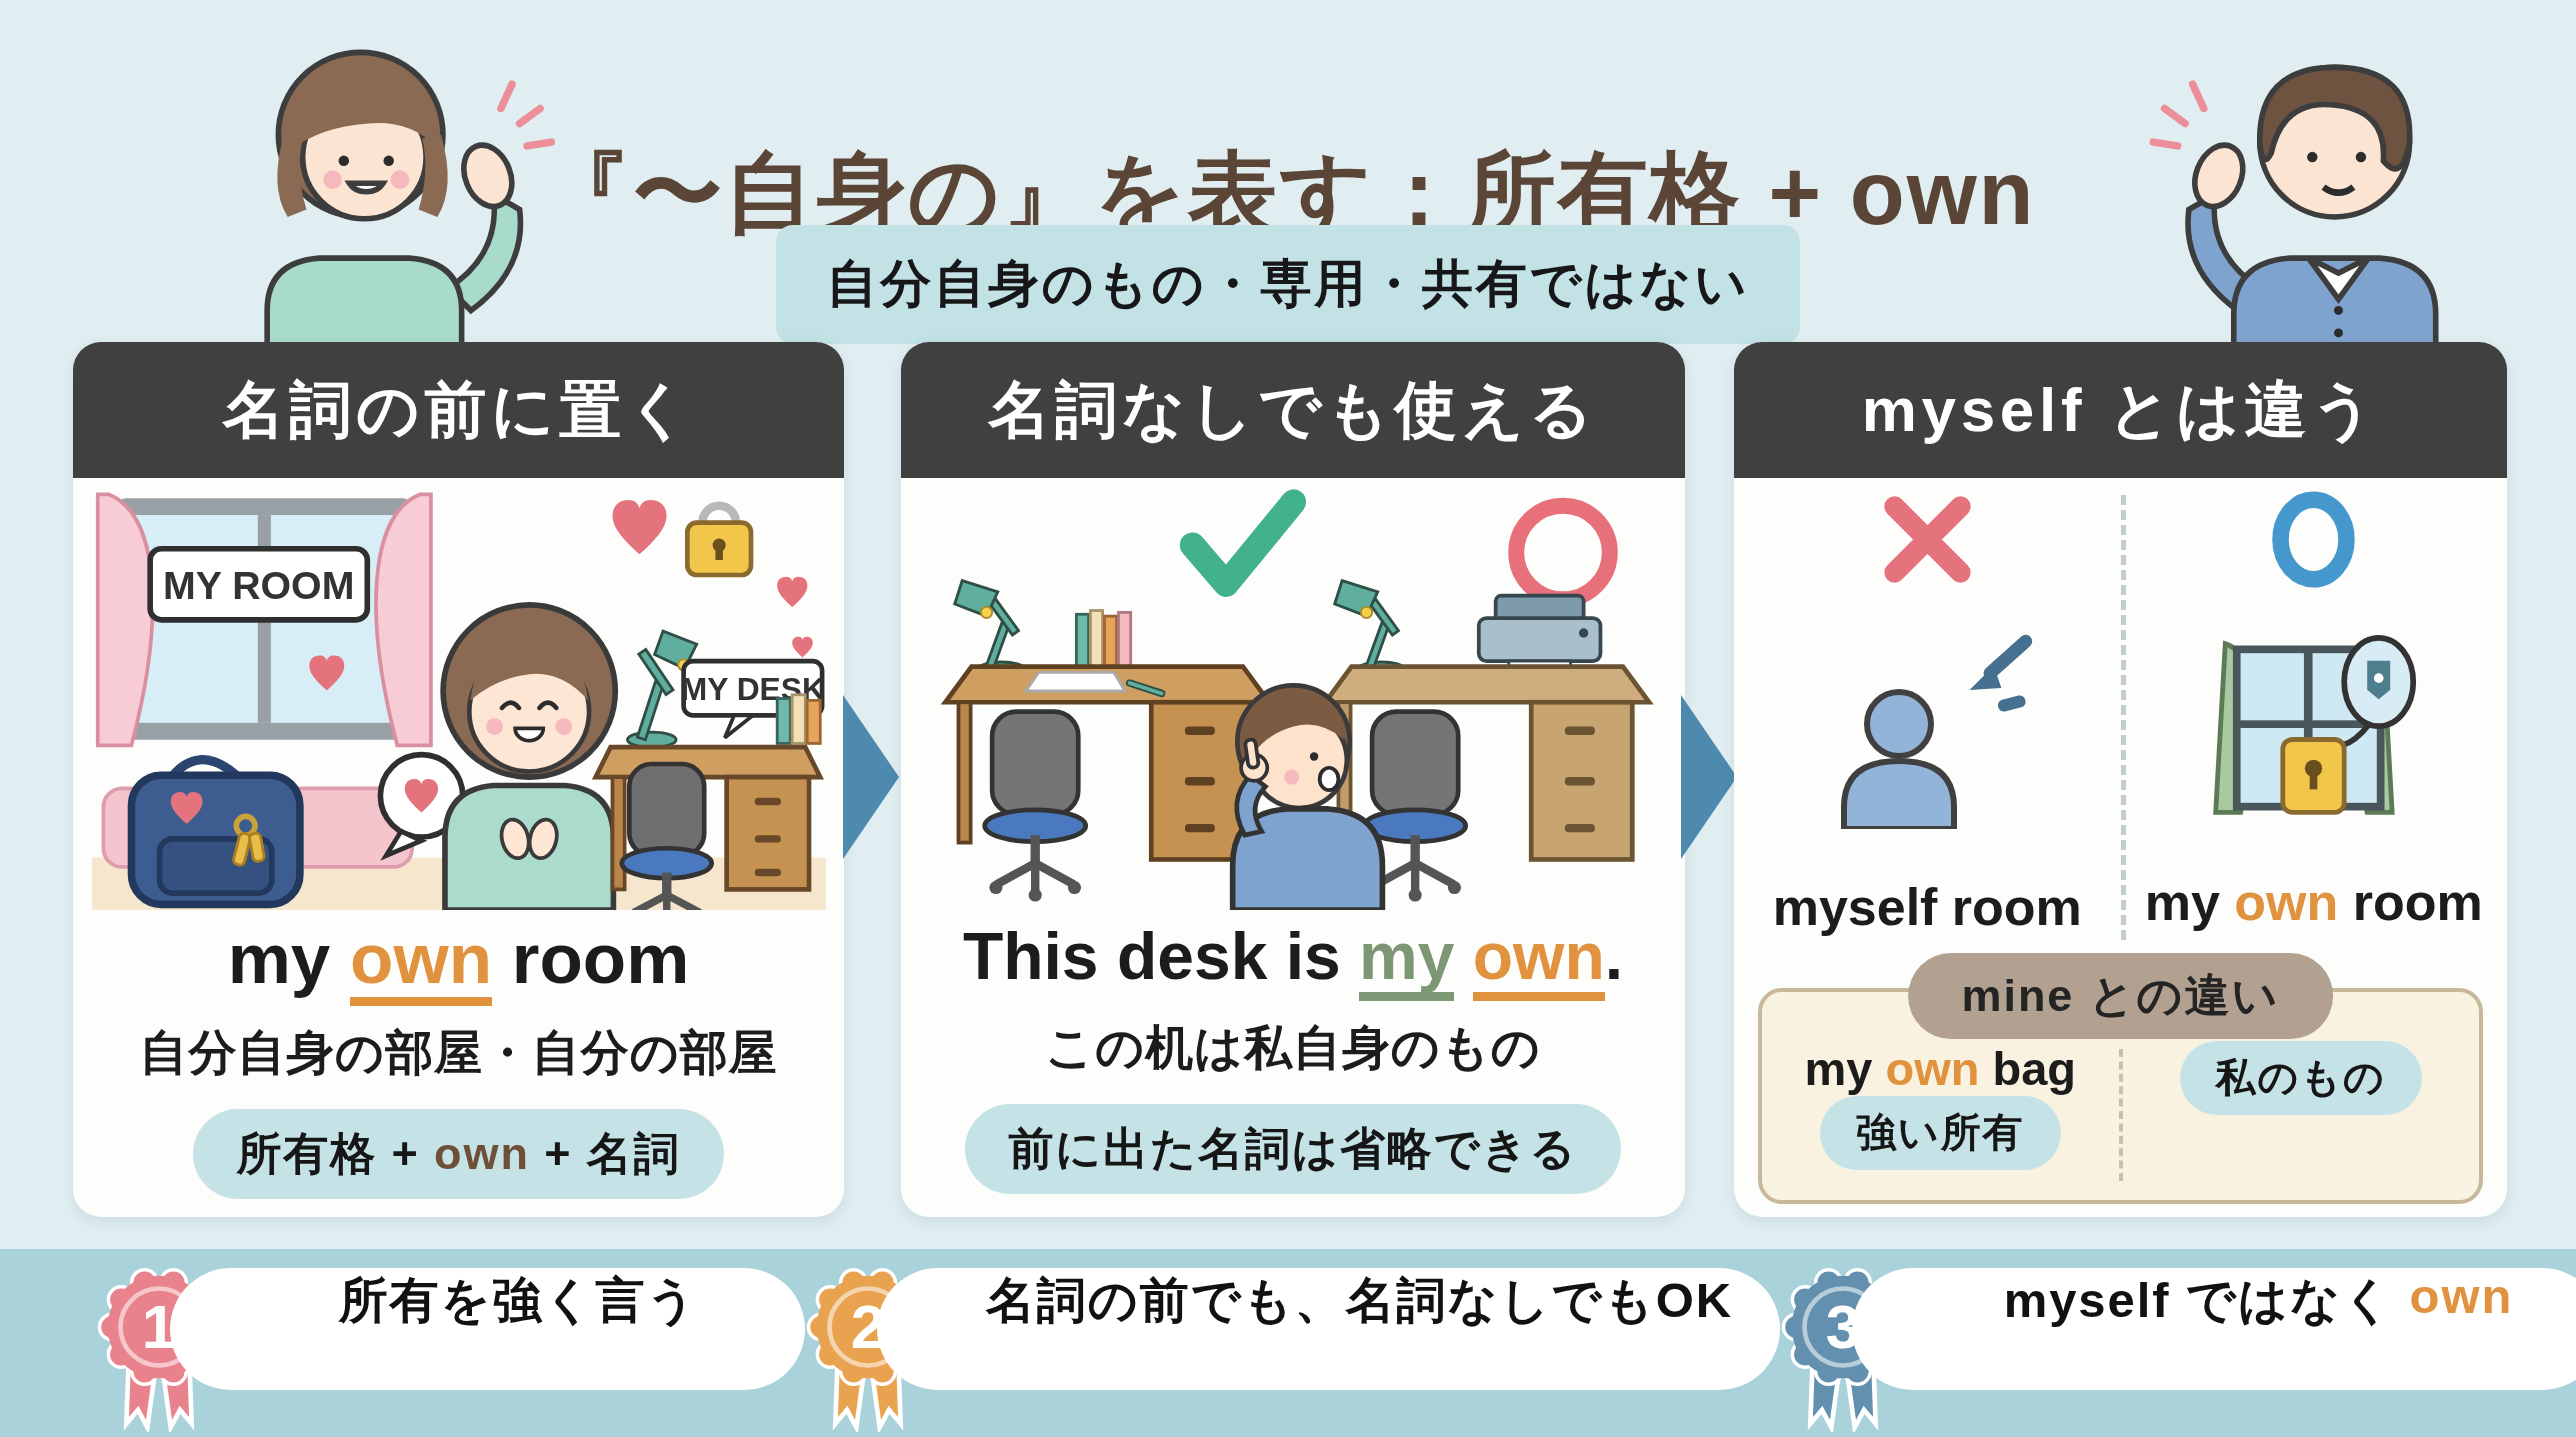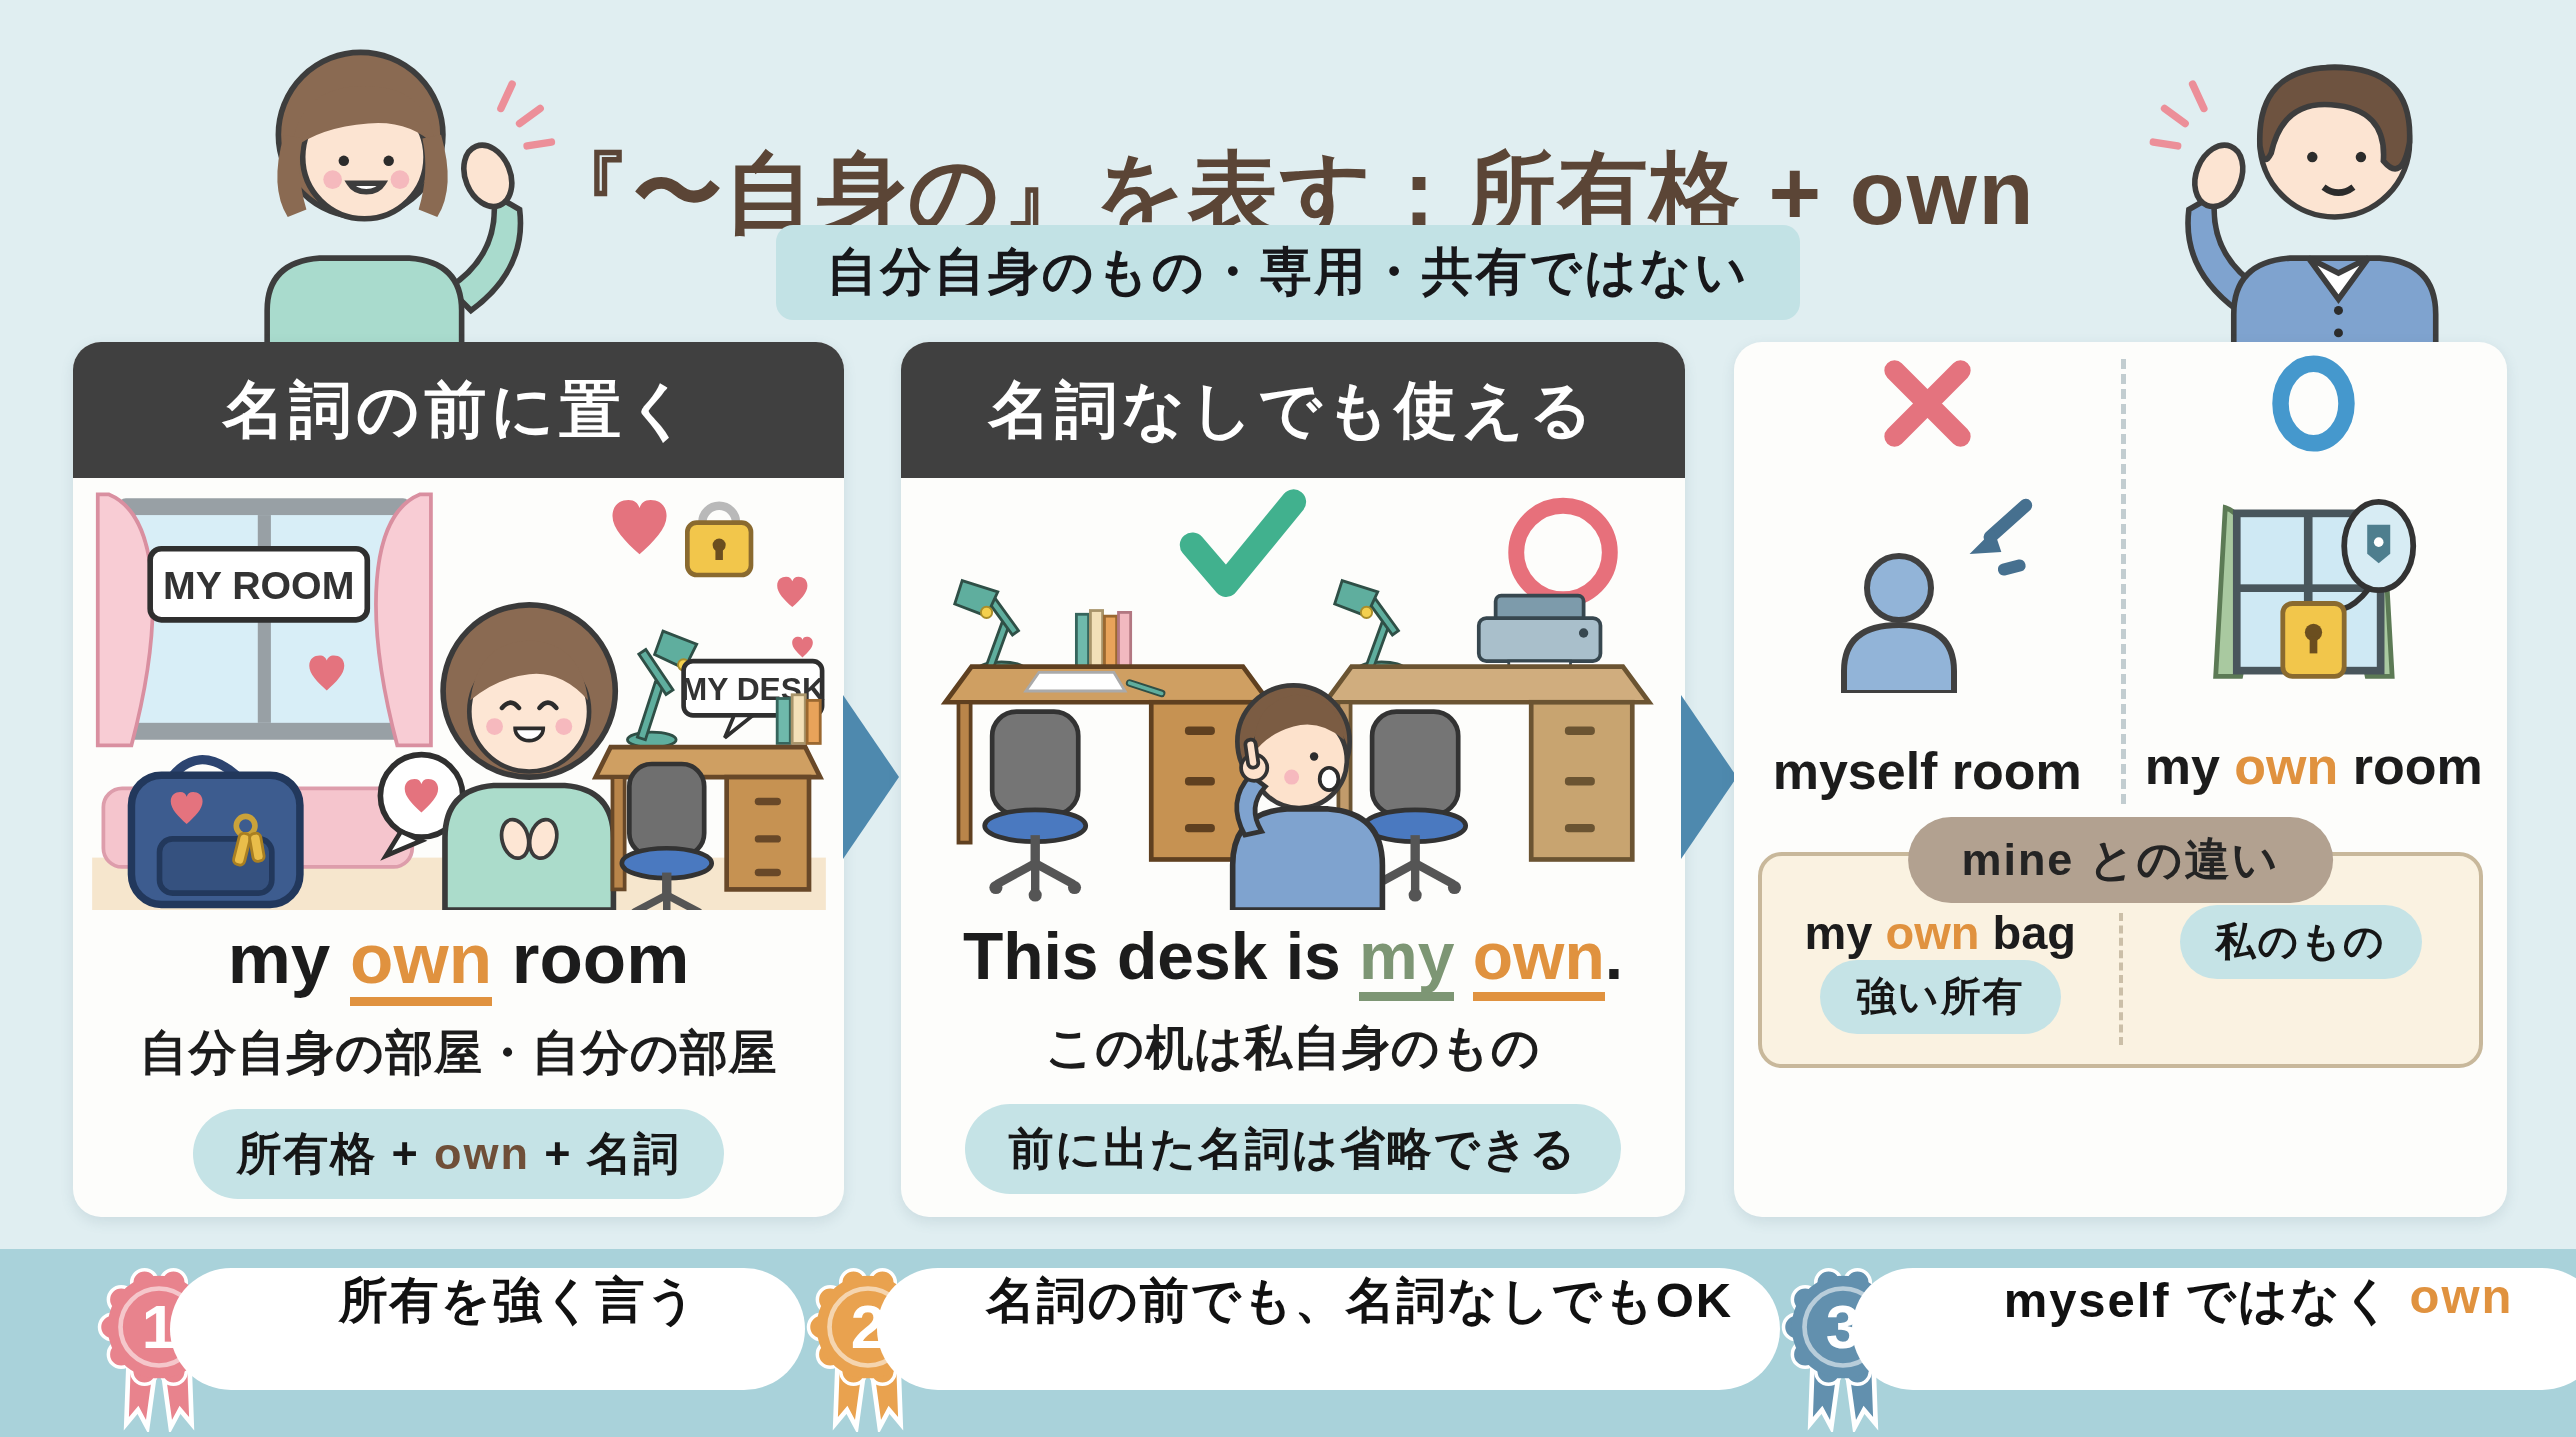--- a/index.html
+++ b/index.html
@@ -4,21 +4,21 @@
 <style>
   html,body{margin:0;padding:0;background:#e0eef1;}
   #stage{position:relative;width:2576px;height:1438px;overflow:hidden;
          font-family:"Liberation Sans","DejaVu Sans",sans-serif;background:#e0eef1;}
 
   
   .title{position:absolute;top:73px;left:0;width:100%;text-align:center;
          font-size:90px;font-weight:800;color:#5b4536;letter-spacing:1.9px;}
   .subtitle-wrap{position:absolute;top:225px;left:0;width:100%;text-align:center;}
   .subtitle{display:inline-block;background:#c2e2e5;border-radius:17px;
-            padding:13px 51px;font-size:51px;font-weight:bold;color:#17171a;letter-spacing:2.8px;}
+            padding:25px 51px;font-size:51px;font-weight:bold;color:#17171a;letter-spacing:2.8px;}
 
   
   .char{position:absolute;}
   .char-woman{left:183px;top:26px;width:374px;height:337px;}
   .char-man{left:2144px;top:26px;width:374px;height:337px;}
 
   
   .card{position:absolute;top:342px;height:875px;background:#fdfdfb;border-radius:28px;
         box-shadow:0 4.7px 13px rgba(80,110,125,.14);}
   .card1{left:73px;width:771px;}
@@ -323,20 +323,23 @@
       <div class="translation">この机は私自身のもの</div>
       <div class="pill-row">
         <span class="pill">前に出た名詞は省略できる</span>
       </div>
     </div>
   </section>
 
   <div class="flow-arrow fa2"></div>
 
   <section class="card card3">
+    <header class="card-header">
+      <span>myself とは違う</span>
+    </header>
     <div class="card-body">
       <div class="compare-row">
         <div class="v-divider"></div>
         <div class="compare-col">
           <div class="mark-zone">
             <svg width="97" height="97" viewBox="0 0 100 100">
               <path d="M16,16 L84,84 M84,16 L16,84" stroke="#e4737e" stroke-width="21" stroke-linecap="round"></path>
             </svg>
           </div>
           <div class="icon-zone">

